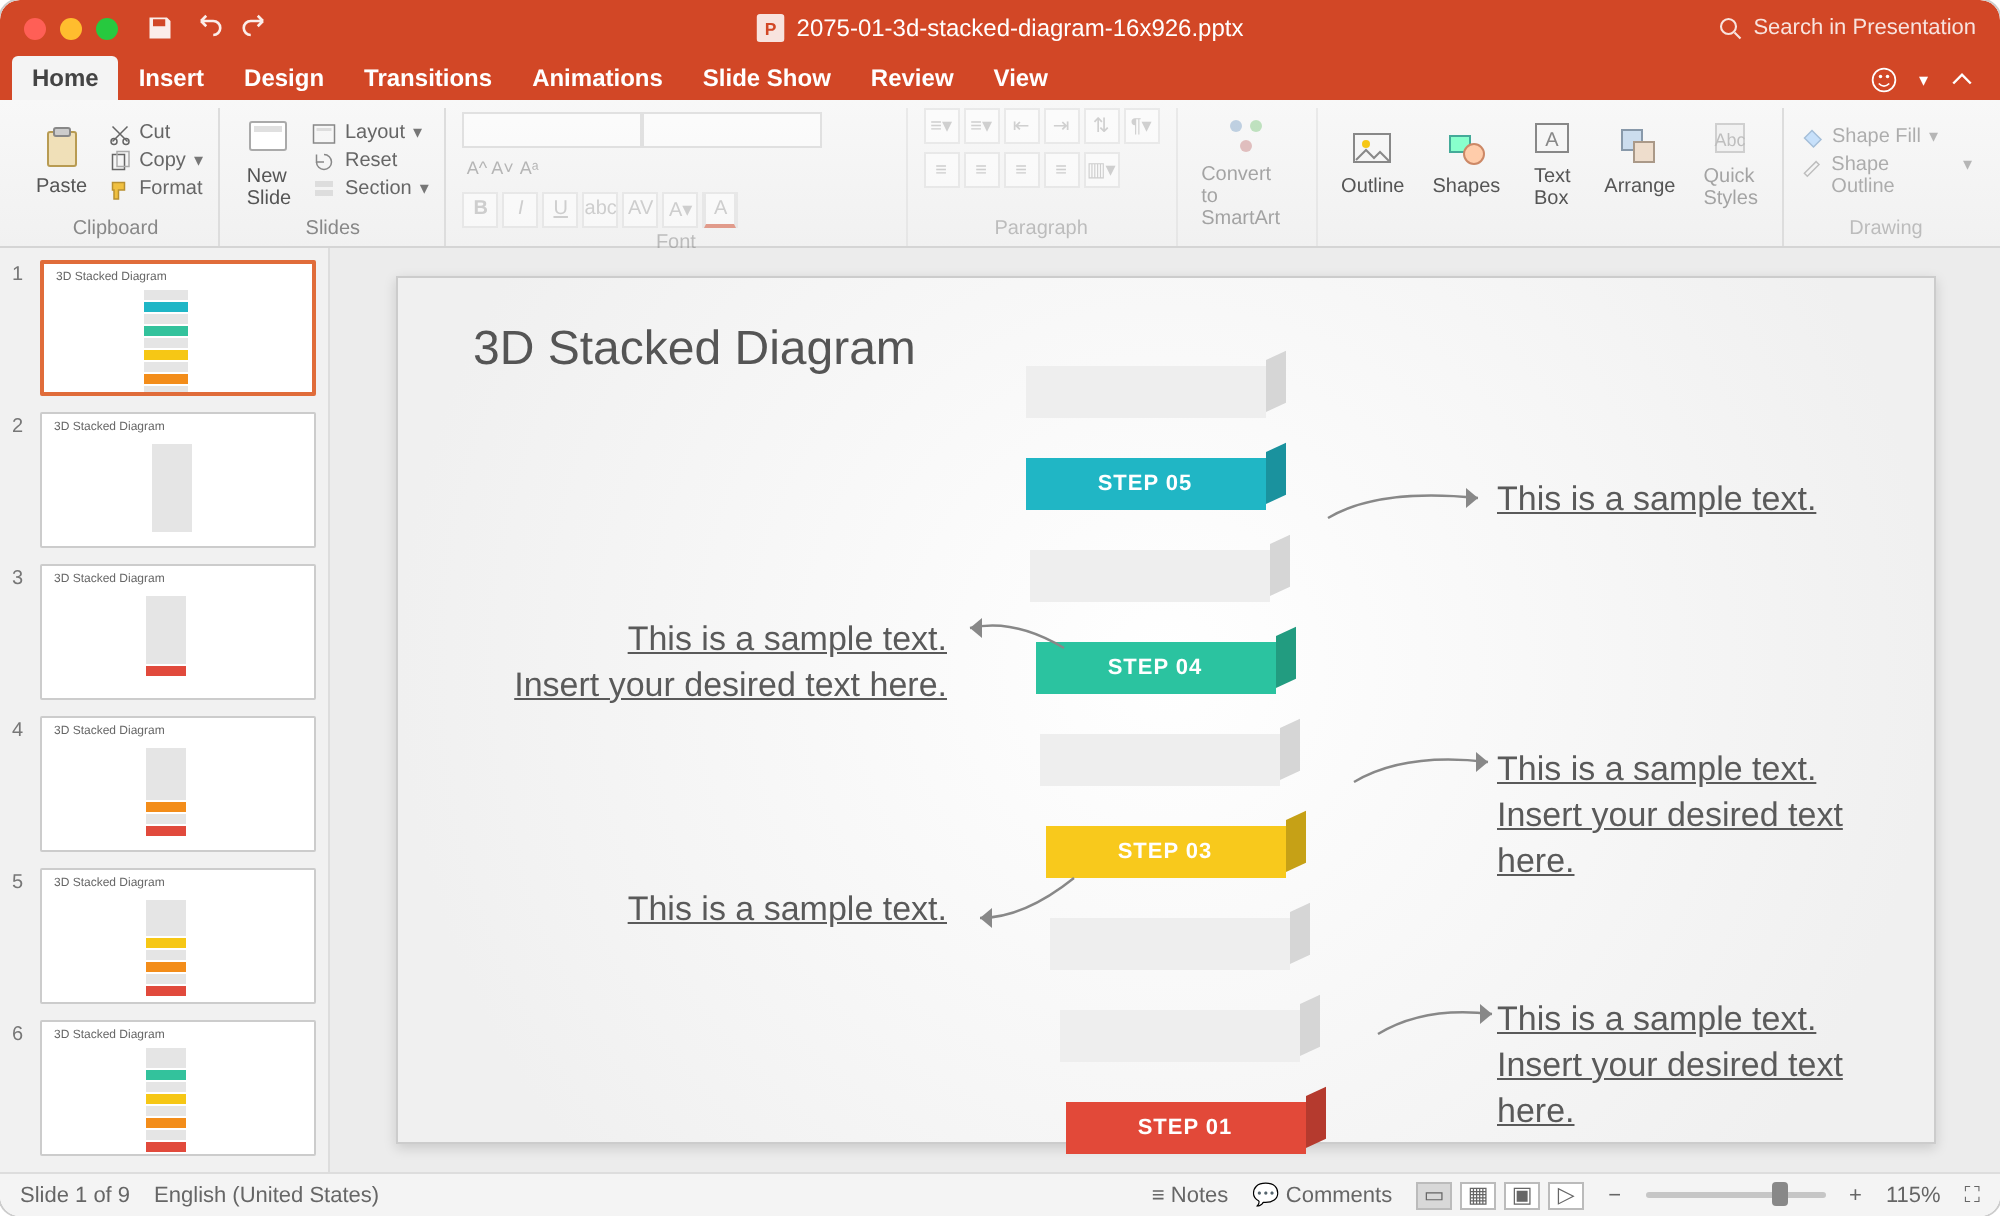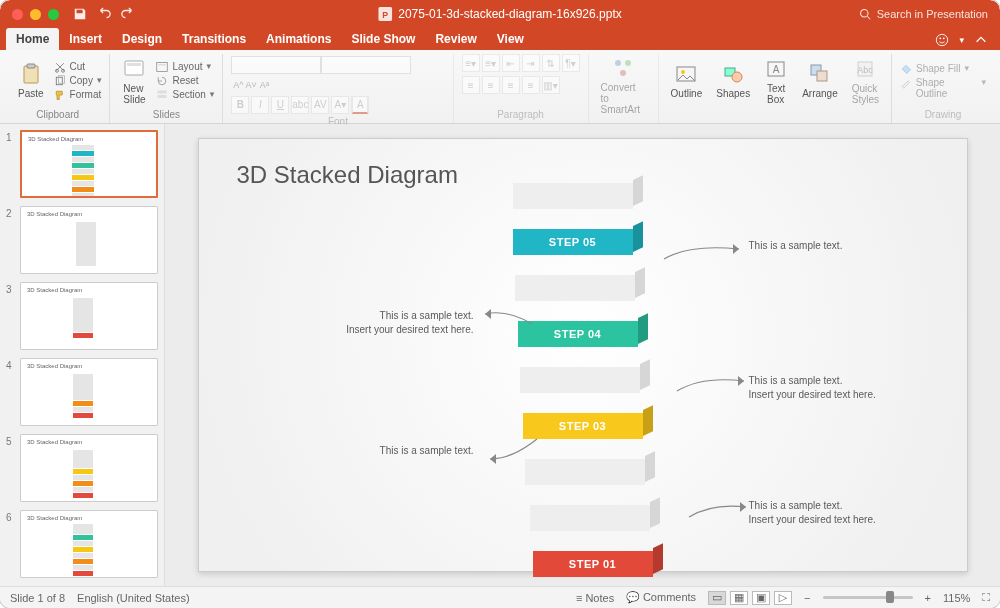--- a/index.html
+++ b/index.html
@@ -71,21 +71,21 @@
   .green .block-top{filter:brightness(1.12);}
   .yellow .block-front,.yellow .block-top,.yellow .block-right{background:#f8c91c;}
   .yellow .block-top{filter:brightness(1.12);}
   .orange .block-front,.orange .block-top,.orange .block-right{background:#f38d1a;}
   .orange .block-top{filter:brightness(1.12);}
   .red .block-front,.red .block-top,.red .block-right{background:#e24939;}
   .red .block-top{filter:brightness(1.12);}
   .s1{margin-left:0} .s2{margin-left:5px} .s3{margin-left:10px} .s4{margin-left:15px} .s5{margin-left:20px}
   .sp1{margin-left:2px} .sp2{margin-left:7px} .sp3{margin-left:12px} .sp4{margin-left:17px}
 
-  .callout{ position:absolute; font-size:10px; color:#5a5a5a; line-height:1.35;}
+  .callout{ position:absolute; font-size:17px; color:#5a5a5a; line-height:1.35;text-decoration:underline;}
   .callout.right{ text-align:left;}
   .callout.left{ text-align:right;}
   .arrow-svg{ position:absolute; pointer-events:none;}
   .arrow-svg path{ stroke:#888; stroke-width:1.2; fill:none;}
   .arrow-svg polygon{ fill:#888;}
 
   
   .statusbar{ height:22px; background:#f4f4f4; border-top:1px solid #ddd; display:flex; align-items:center; font-size:11px; color:#666; padding:0 10px; gap:12px;}
   .statusbar .sp{flex:1;}
   .slider{ width:90px; height:3px; background:#c6c6c6; position:relative; border-radius:2px;}
@@ -531,21 +531,21 @@
           </svg>
         <svg class="arrow-svg" style="left:485px;top:360px" width="70" height="28">
             <path d="M5 18 Q28 4 62 8"></path>
             <polygon points="62,8 56,3 56,13"></polygon>
           </svg>
       </div>
     </div>
   </div>
 
   <div class="statusbar">
-    <span>Slide 1 of 8</span>
+    <span>Slide 1 of 9</span>
     <span>English (United States)</span>
     <div class="sp"></div>
     <span>≡ <span>Notes</span></span>
     <span>💬 <span>Comments</span></span>
     <div class="view-btns">
       <span class="on">▭</span>
       <span>▦</span>
       <span>▣</span>
       <span>▷</span>
     </div>

